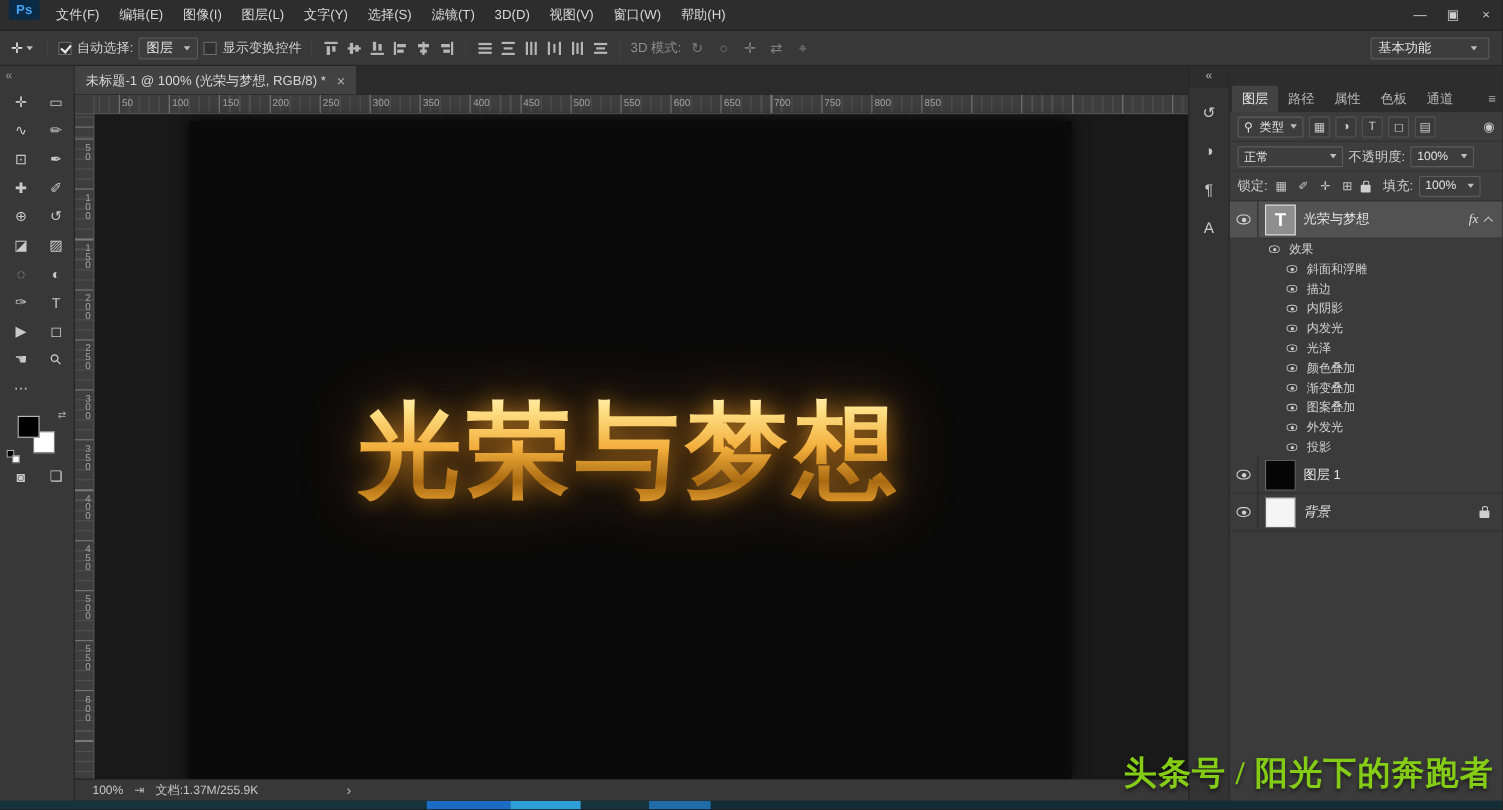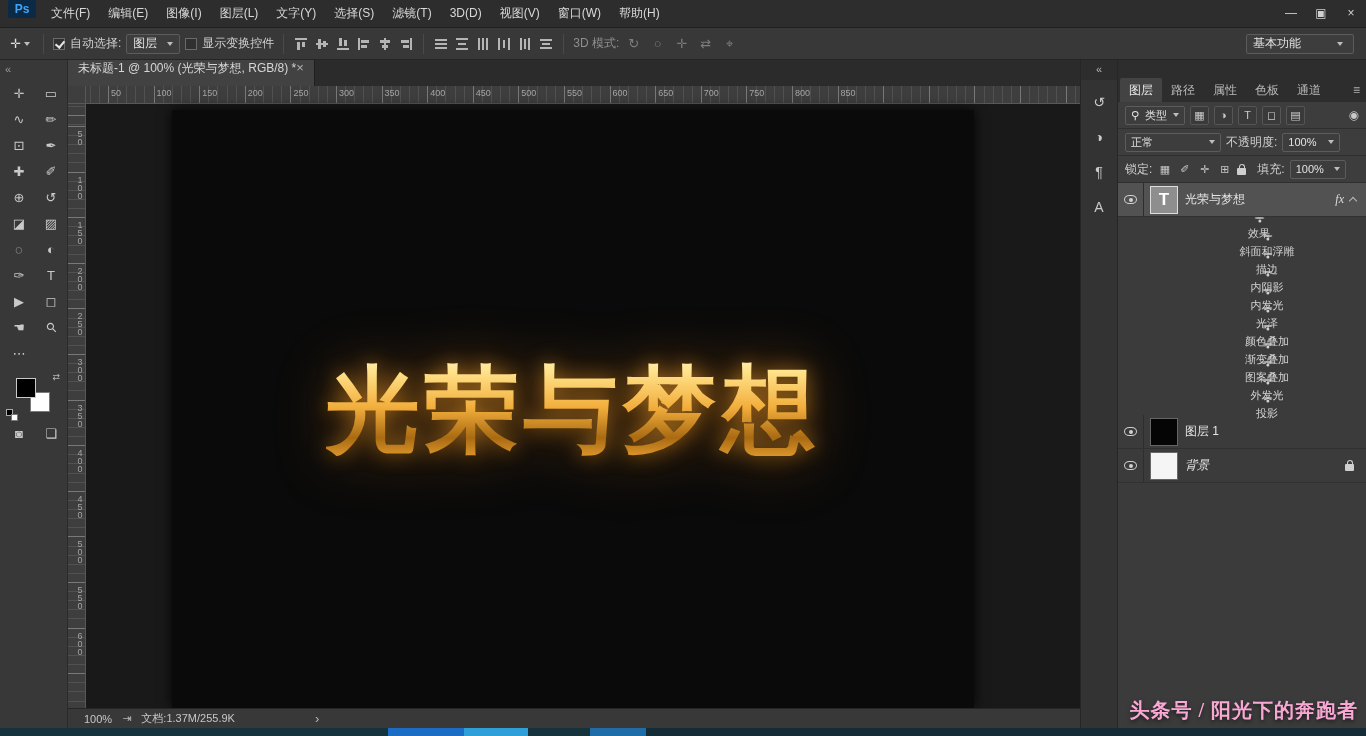--- a/index.html
+++ b/index.html
@@ -40,21 +40,21 @@
   .swatches { position:relative; width:42px; height:42px; margin:10px 0 2px 14px; }
   .swatch-fg { position:absolute; left:2px; top:2px; width:20px; height:20px; background:#000; border:1px solid #c9c9c9; z-index:2; }
   .swatch-bg { position:absolute; left:16px; top:16px; width:20px; height:20px; background:#fff; border:1px solid #7a7a7a; }
   .swap-glyph { position:absolute; right:-4px; top:-4px; font-size:9px; color:#b5b5b5; }
   .mini-fg { position:absolute; left:-8px; bottom:2px; width:7px; height:7px; background:#000; border:1px solid #aaa; }
   .mini-bg { position:absolute; left:-3px; bottom:-3px; width:7px; height:7px; background:#fff; border:1px solid #777; }
 
   
   .centercol { flex:1; min-width:0; display:flex; flex-direction:column; background:#1e1e1e; }
   .tabbar { height:26px; background:#2b2b2b; display:flex; align-items:flex-end; }
-  .doc-tab { height:26px; background:#424242; color:#d6d6d6; display:flex; gap:0; padding:0 10px; border-right:1px solid #1f1f1f; white-space:nowrap; }
+  .doc-tab { height:26px; background:#424242; color:#d6d6d6; display:flex; align-items:center; gap:10px; padding:0 10px; border-right:1px solid #1f1f1f; white-space:nowrap; }
   .tab-close { color:#b0b0b0; font-size:13px; }
   .canvas-wrap { position:relative; flex:1; background:#1c1c1c; overflow:hidden; }
   .ruler-corner { position:absolute; left:0; top:0; width:18px; height:18px; background:#3e3e3e; border-right:1px solid #585858; border-bottom:1px solid #585858; z-index:3; }
   .ruler-h { position:absolute; left:18px; top:0; right:0; height:18px; background:#3e3e3e; border-bottom:1px solid #585858; display:flex; padding-left:22px; overflow:hidden;
     background-image:repeating-linear-gradient(to right, rgba(160,160,160,.5) 0 1px, transparent 1px 45.6px), repeating-linear-gradient(to right, rgba(150,150,150,.22) 0 1px, transparent 1px 9.12px);
     background-position:22px 0; }
   .ruler-h span { width:45.6px; flex:none; font-size:9px; color:#a5a5a5; padding:2px 0 0 3px; }
   .ruler-v { position:absolute; left:0; top:18px; bottom:0; width:18px; background:#3e3e3e; border-right:1px solid #585858; display:flex; flex-direction:column; padding-top:22px; overflow:hidden;
     background-image:repeating-linear-gradient(to bottom, rgba(160,160,160,.5) 0 1px, transparent 1px 45.6px), repeating-linear-gradient(to bottom, rgba(150,150,150,.22) 0 1px, transparent 1px 9.12px);
     background-position:0 22px; }
@@ -95,29 +95,29 @@
   .eye { width:13px; height:9px; border:1px solid #d0d0d0; border-radius:50% / 60%; position:relative; }
   .eye::after { content:""; position:absolute; left:3.5px; top:1.5px; width:4px; height:4px; border-radius:50%; background:#d0d0d0; }
   .thumb { width:28px; height:28px; margin:0 7px 0 6px; display:flex; align-items:center; justify-content:center; flex:none; }
   .thumb.t { background:#8e8e8e; color:#fff; font-weight:bold; font-size:17px; border:1px solid #ddd; }
   .thumb.black { background:#050505; border:1px solid #666; }
   .thumb.white { background:#f5f5f5; border:1px solid #666; }
   .layer-name { flex:1; color:#e4e4e4; font-size:12px; white-space:nowrap; overflow:hidden; }
   .layer-name.italic { font-style:italic; }
   .fxb { font-style:italic; font-family:"Liberation Serif","DejaVu Serif",serif; color:#ddd; margin-right:6px; }
   .caret-up { width:6px; height:6px; border-left:1.5px solid #bbb; border-top:1.5px solid #bbb; transform:rotate(45deg); margin:3px 10px 0 0; flex:none; }
-  .fx-row { height:18px; display:flex; align-items:center; gap:7px; padding-left:34px; color:#d2d2d2; font-size:11px;flex-direction:column; }
+  .fx-row { height:18px; display:flex; align-items:center; gap:7px; padding-left:34px; color:#d2d2d2; font-size:11px; }
   .fx-row.indent { padding-left:50px; }
   .fx-row .eye { transform:scale(.75); }
   .lock { width:9px; height:7px; background:#cfcfcf; border-radius:1px; position:relative; margin-top:4px; flex:none; }
   .lock::before { content:""; position:absolute; left:1.5px; top:-4px; width:4px; height:4px; border:1.5px solid #cfcfcf; border-bottom:none; border-radius:4px 4px 0 0; }
   .row-lock { margin-left:auto; margin-right:12px; }
 
   
-  .watermark { position:absolute; right:8px; bottom:12px; z-index:40; color:#f9a8d4; font-size:20px; font-weight:bold; letter-spacing:1px; white-space:nowrap;
+  .watermark { position:absolute; right:8px; bottom:12px; z-index:40; color:#84cc16; font-size:30px; font-weight:bold; letter-spacing:1px; white-space:nowrap;
     font-family:"Liberation Serif","DejaVu Serif",serif; text-shadow:0 2px 4px rgba(0,0,0,.55); }
   .taskbar { position:absolute; left:0; bottom:0; width:100%; height:8px; display:flex; background:#132c36; z-index:30; overflow:hidden; }
   .ts1 { width:388px; background:#16323c; } .ts2 { width:76px; background:#1a6cc4; }
   .ts3 { width:64px; background:#2f9fd9; } .ts4 { width:62px; background:#16323c; }
   .ts5 { width:56px; background:#1e6da8; } .ts-rest { flex:1; background:#10222b; position:relative; }
   .task-time { position:absolute; right:30px; top:1px; font-size:10px; color:#cfe3ee; }
 </style>
 </head>
 <body>
 

